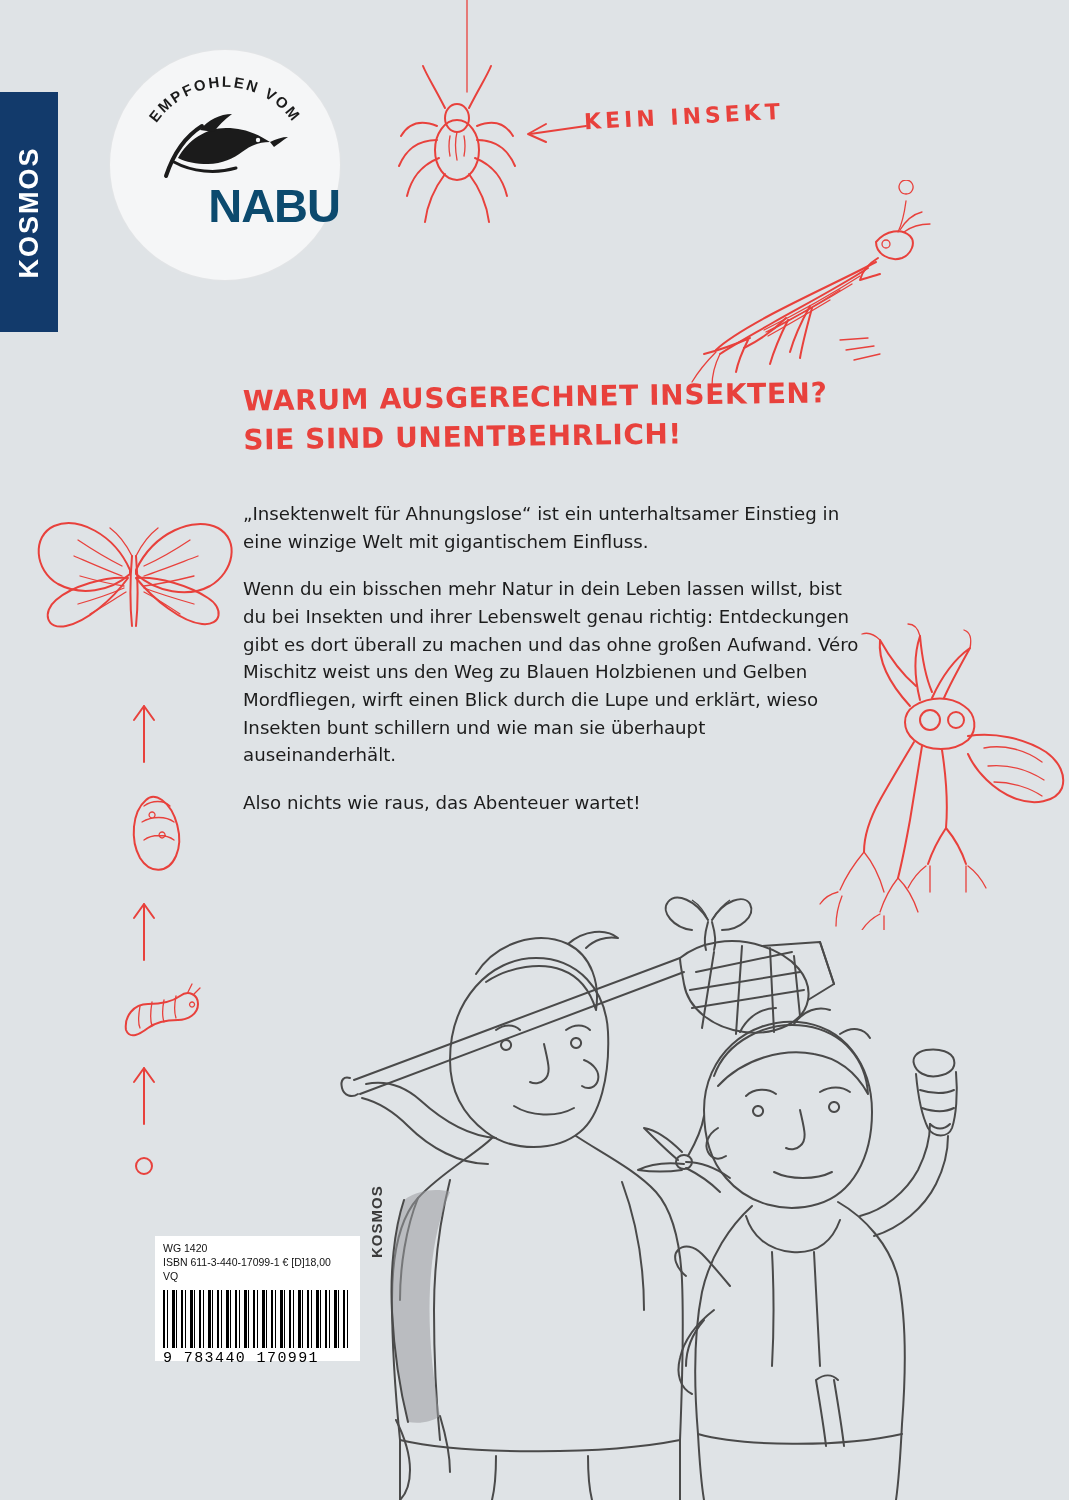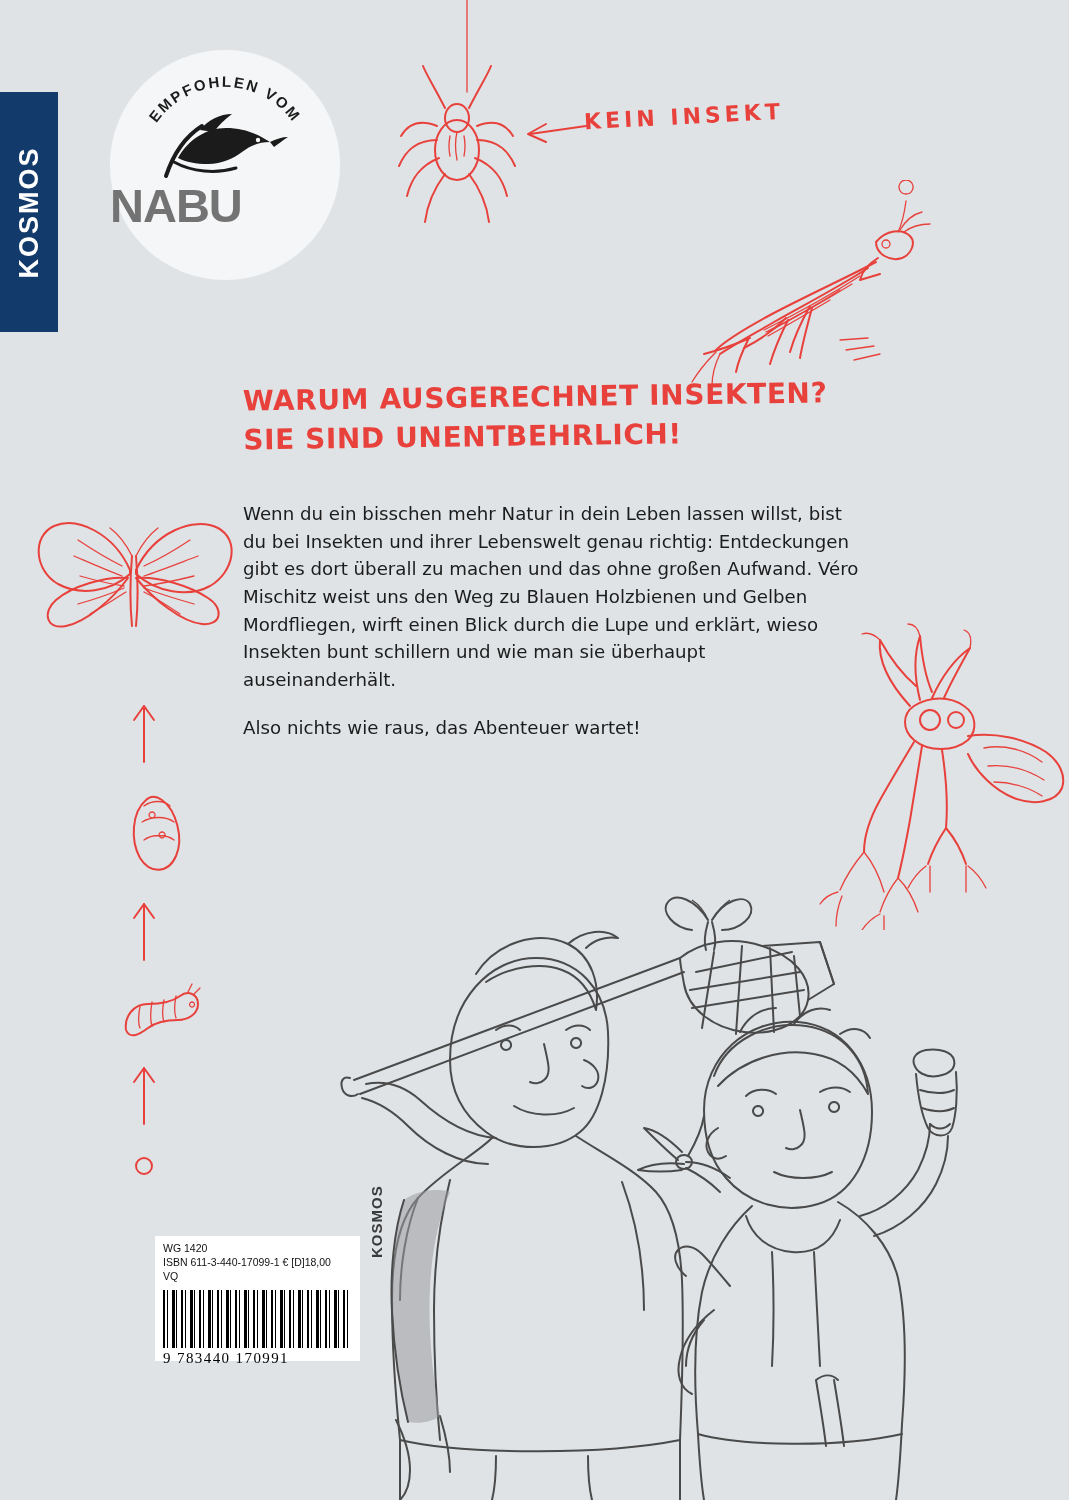--- a/index.html
+++ b/index.html
@@ -58,26 +58,26 @@
     font-size: 15px;
     letter-spacing: 2.2px;
     fill: #1b1b1b;
     font-weight: 600;
   }
   .nabu-word {
     position: absolute;
     left: 0;
     top: 128px;
     width: 230px;
-    text-align: left;
+    text-align: right;
     font-family: "Liberation Sans", sans-serif;
     font-weight: 700;
     font-size: 47px;
     letter-spacing: -1px;
-    color: #737373;
+    color: #0c4a6e;
   }
   .nabu-bird {
     position: absolute;
     left: 52px;
     top: 56px;
     width: 128px;
     height: 78px;
   }
 
   
@@ -173,21 +173,21 @@
   .barcode-bars {
     margin-top: 6px;
     height: 58px;
     width: 100%;
     background:
       repeating-linear-gradient(to right,
         #000 0 2px, #fff 2px 4px, #000 4px 5px, #fff 5px 9px,
         #000 9px 12px, #fff 12px 13px, #000 13px 14px, #fff 14px 18px);
   }
   .barcode-num {
-    font-family: Liberation Serif, serif;
+    font-family: Liberation Mono, monospace;
     font-size: 15px;
     letter-spacing: 1.4px;
     color: #000;
     margin-top: 2px;
   }
   .spine-kosmos {
     position: absolute;
     left: 368px;
     top: 1258px;
     transform: rotate(-90deg);
@@ -304,20 +304,21 @@
     <circle class="red-stroke" cx="26" cy="466" r="8"></circle>
   </g>
 </svg>
 
 <div class="headline">
   <span class="l1">WARUM AUSGERECHNET INSEKTEN?</span>
   <span class="l2">SIE SIND UNENTBEHRLICH!</span>
 </div>
 
 <div class="blurb">
+  <p>„Insektenwelt für Ahnungslose“ ist ein unterhaltsamer Einstieg in eine winzige Welt mit gigantischem Einfluss.</p>
   <p>Wenn du ein bisschen mehr Natur in dein Leben lassen willst, bist du bei Insekten und ihrer Lebenswelt genau richtig: Entdeckungen gibt es dort überall zu machen und das ohne großen Aufwand. Véro Mischitz weist uns den Weg zu Blauen Holzbienen und Gelben Mordfliegen, wirft einen Blick durch die Lupe und erklärt, wieso Insekten bunt schillern und wie man sie überhaupt auseinanderhält.</p>
   <p>Also nichts wie raus, das Abenteuer wartet!</p>
 </div>
 
 <svg class="sketch" style="left:818px; top:620px; width:251px; height:310px;" viewBox="0 0 251 310">
   <path class="red-stroke" d="M92,86 C70,62 60,40 62,20 C72,38 84,54 98,66"></path>
   <path class="red-stroke" d="M102,80 C96,56 96,34 102,16 C104,38 108,58 114,72"></path>
   <path class="red-stroke" d="M114,78 C124,56 138,38 152,28 C142,46 132,64 126,78"></path>
   <path class="red-stroke-thin" d="M62,20 C56,14 50,12 44,14 M102,16 C100,8 96,4 90,4 M152,28 C154,18 152,12 146,10"></path>
   <path class="red-stroke" d="M96,86 C112,76 132,76 146,86 C158,94 160,110 150,120 C136,132 110,132 96,120 C84,110 84,94 96,86 Z"></path>

